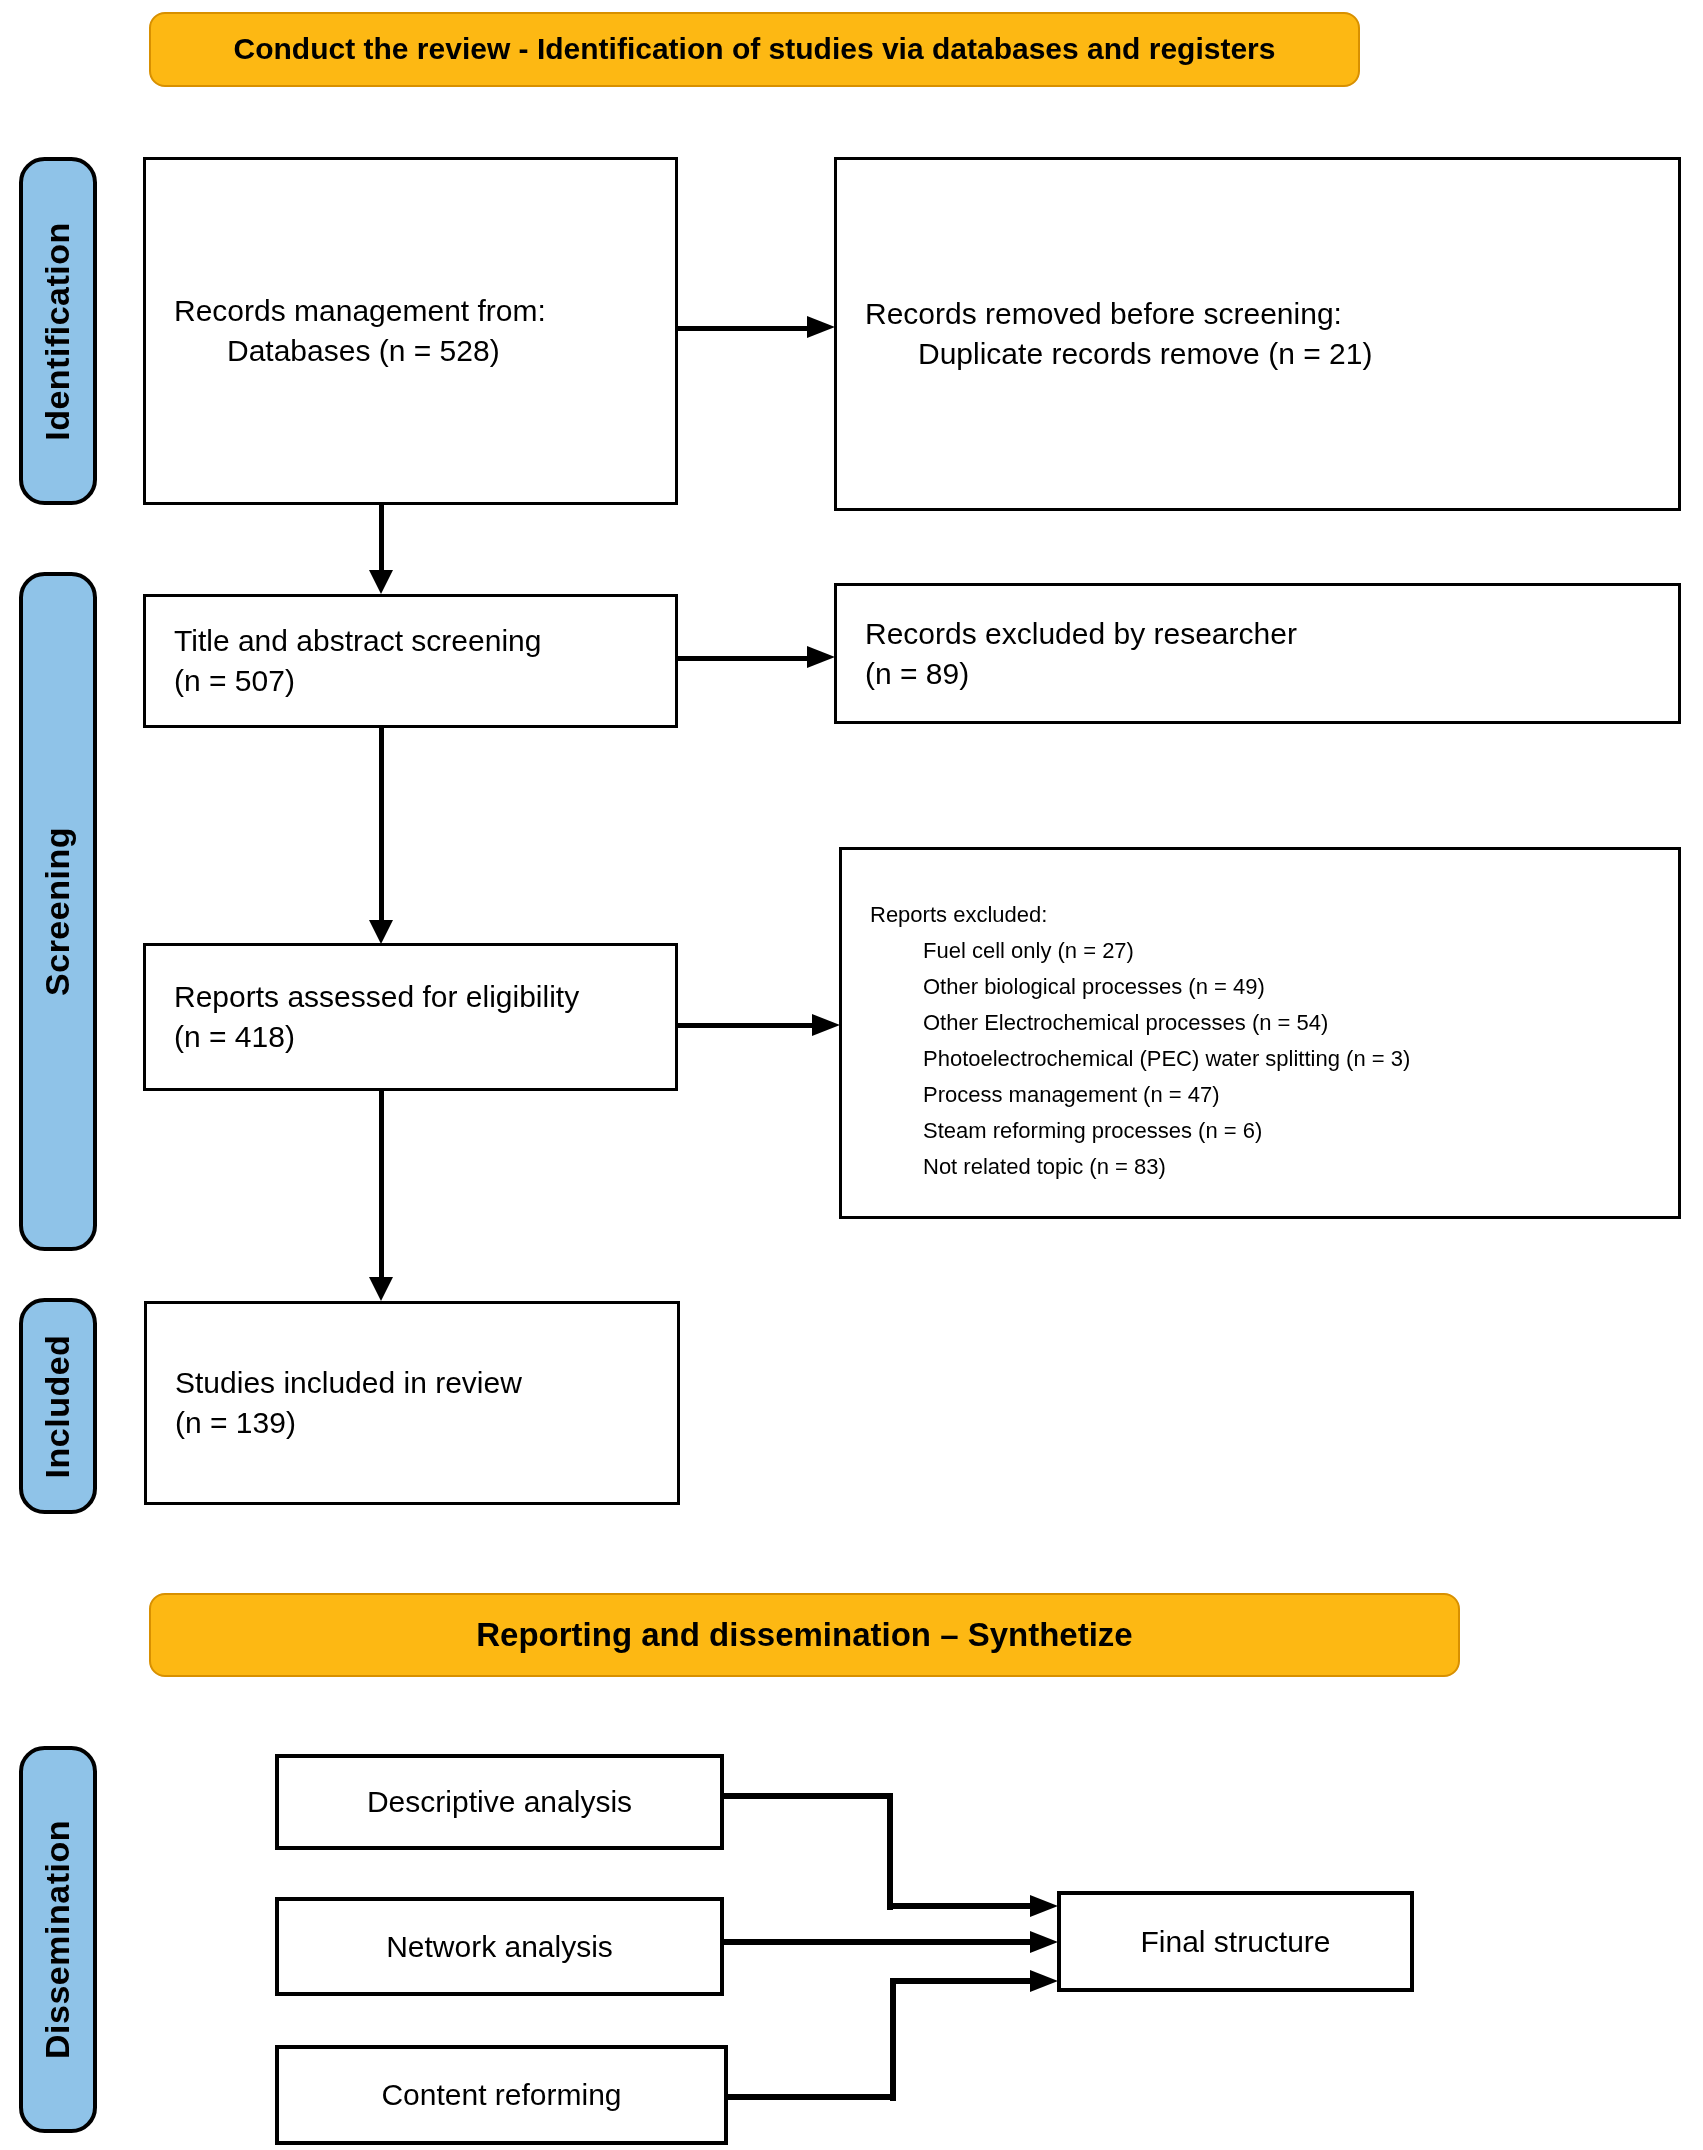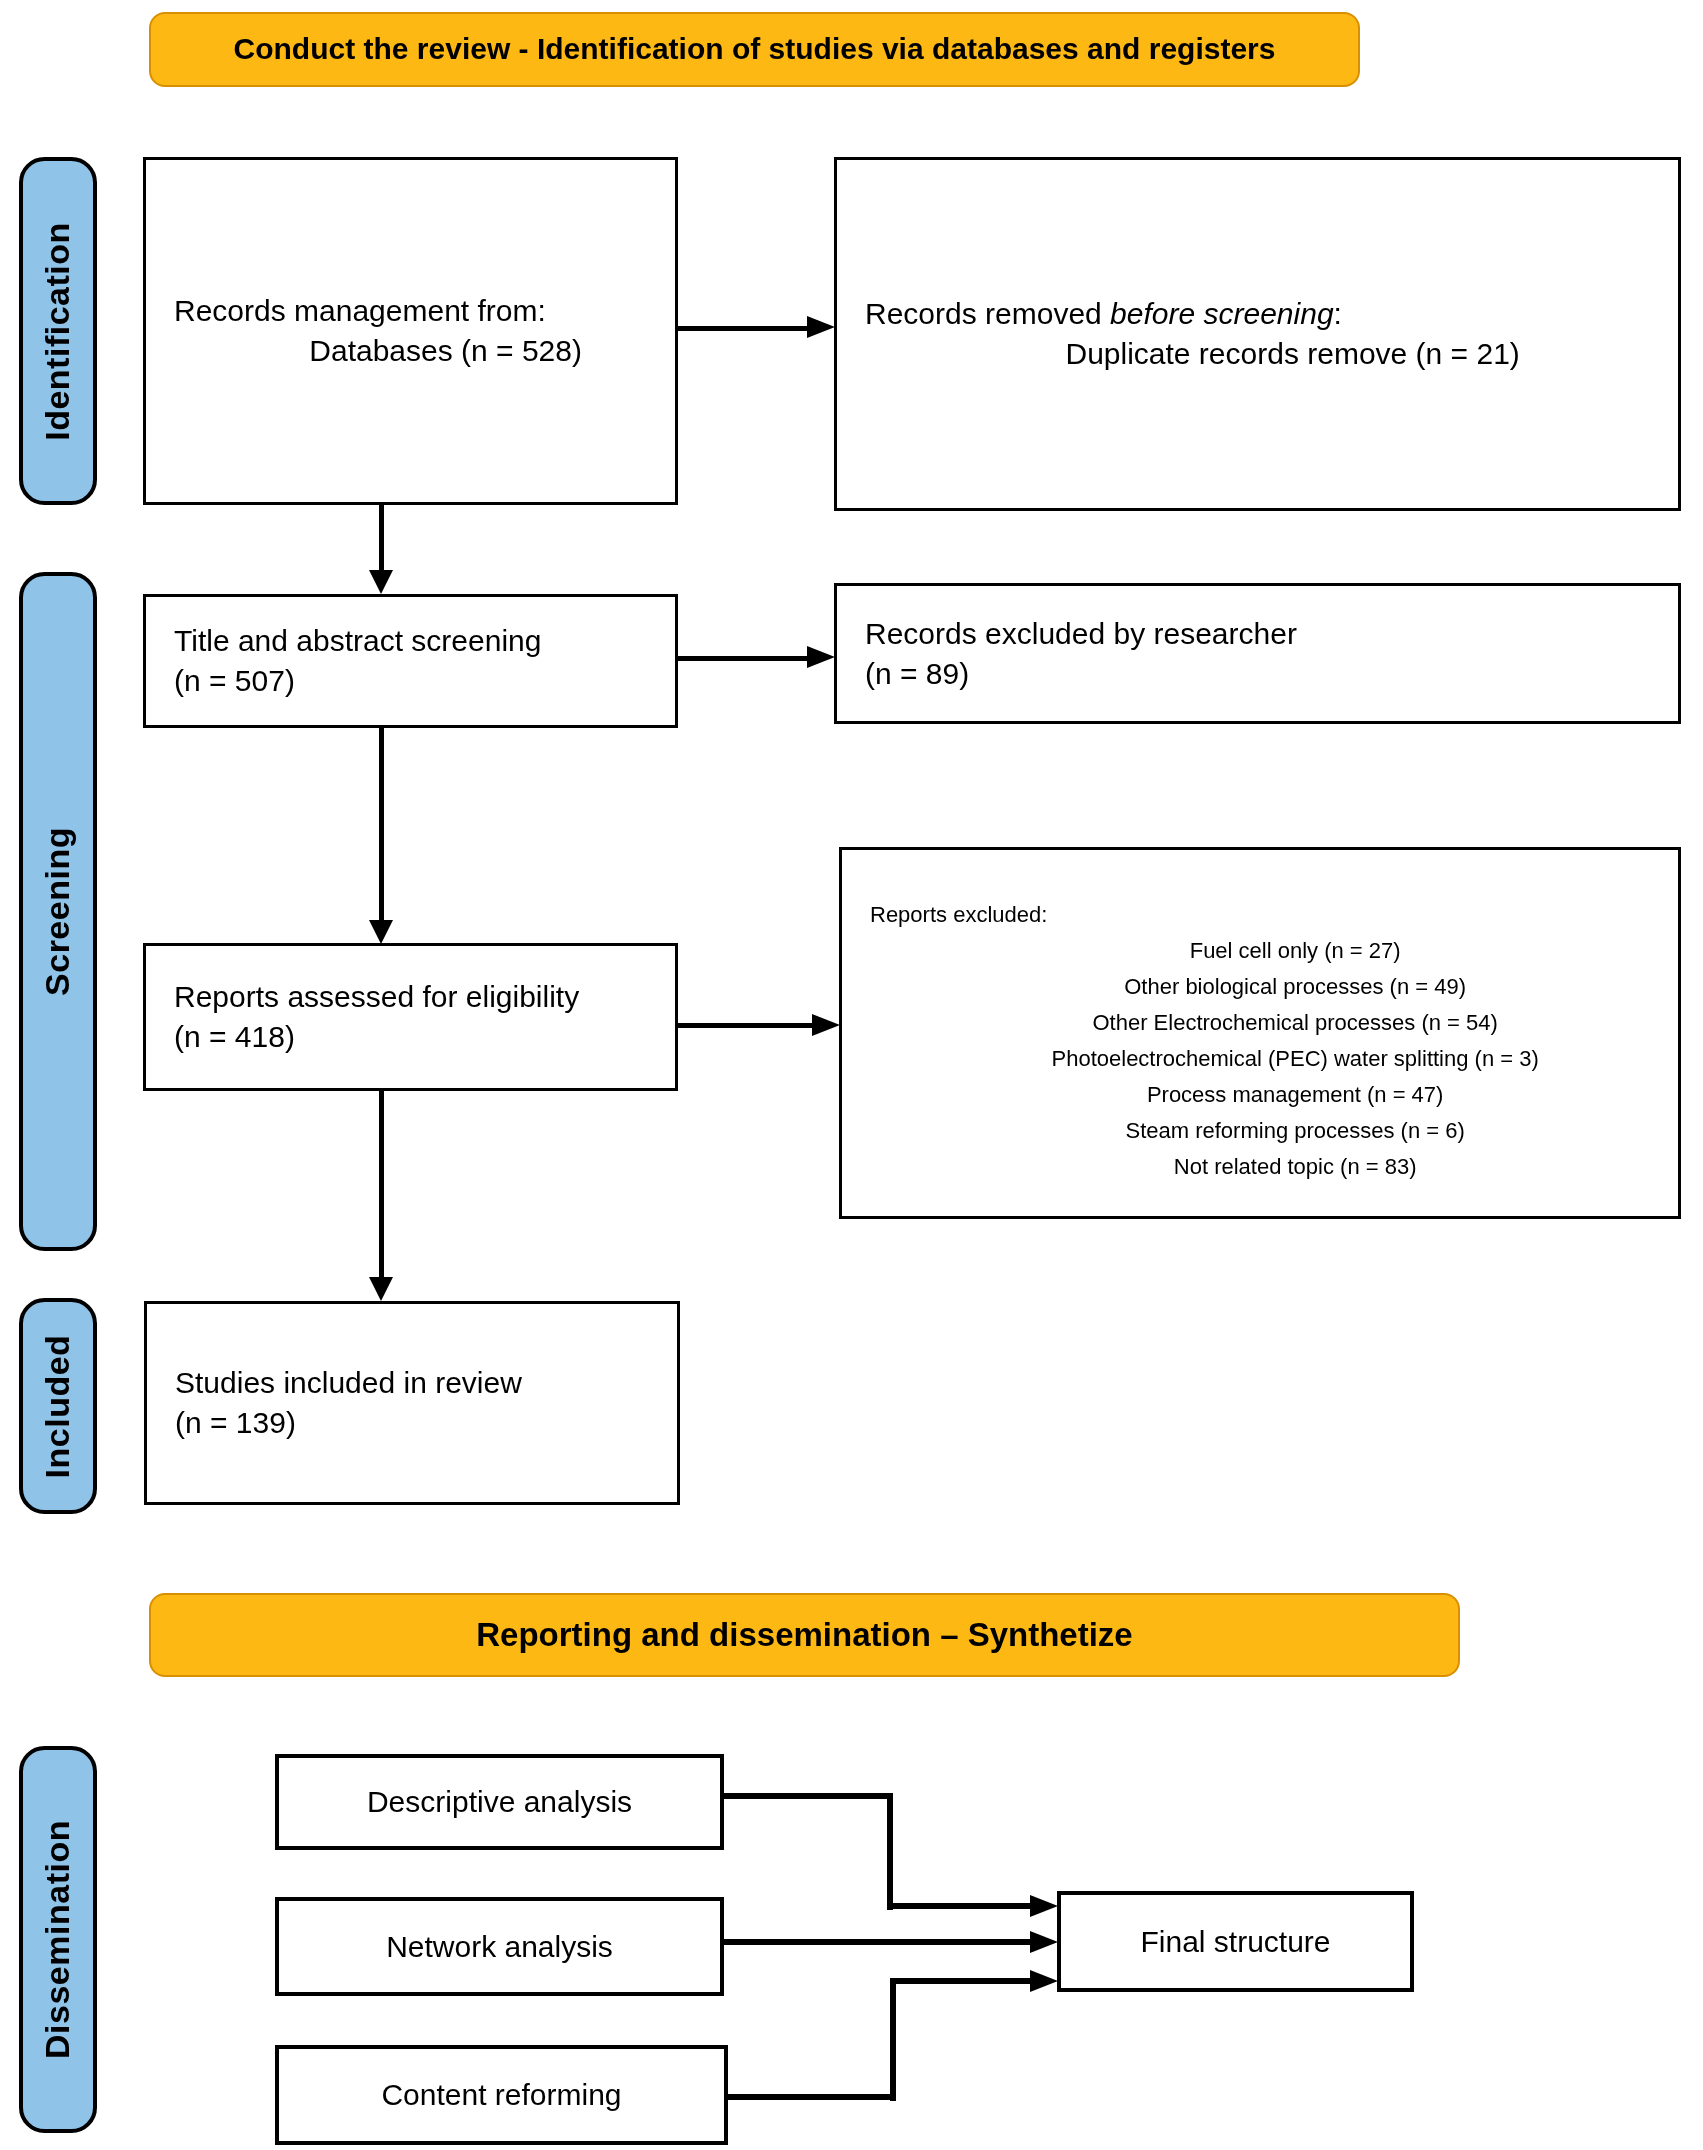--- a/index.html
+++ b/index.html
@@ -9,30 +9,30 @@
   .banner{background:#FDB813;border:2.7px solid #D89000;border-radius:16px;
           display:flex;align-items:center;justify-content:center;
           font-weight:bold;text-align:center;}
   .tab{background:#8FC3E8;border:4.3px solid #000;border-radius:25.6px;
        display:flex;align-items:center;justify-content:center;}
   .tab span{transform:rotate(-90deg);white-space:nowrap;font-weight:bold;
             font-size:34px;letter-spacing:0.5px;}
   .box{background:#fff;border:3.7px solid #000;display:flex;flex-direction:column;
        justify-content:center;font-size:30px;line-height:40px;
        padding-left:28px;padding-right:10.7px;}
-  .box .ind{padding-left:53px;text-align:center;}
+  .box .ind{padding-left:53px;}
   .listbox{justify-content:flex-start;padding-top:47px;font-size:22px;line-height:36px;}
   .cbox{background:#fff;border:4.8px solid #000;display:flex;align-items:center;
         justify-content:center;font-size:30px;text-align:center;padding:0;}
   .hline,.vline{background:#000;}
   .arr-r{width:0;height:0;border-top:11.7px solid transparent;
          border-bottom:11.7px solid transparent;border-left:28px solid #000;}
   .arr-d{width:0;height:0;border-left:12.3px solid transparent;
          border-right:12.3px solid transparent;border-top:24.5px solid #000;}
-  .it{font-style:italic;}
+  .it{}
 </style>
 </head>
 <body>
 
 <div id="stage">
 
   <div class="abs banner" style="left:149px;top:11.7px;width:1211px;height:75px;font-size:30px;">
     <span>Conduct the review - Identification of studies via databases and registers</span>
   </div>
 

